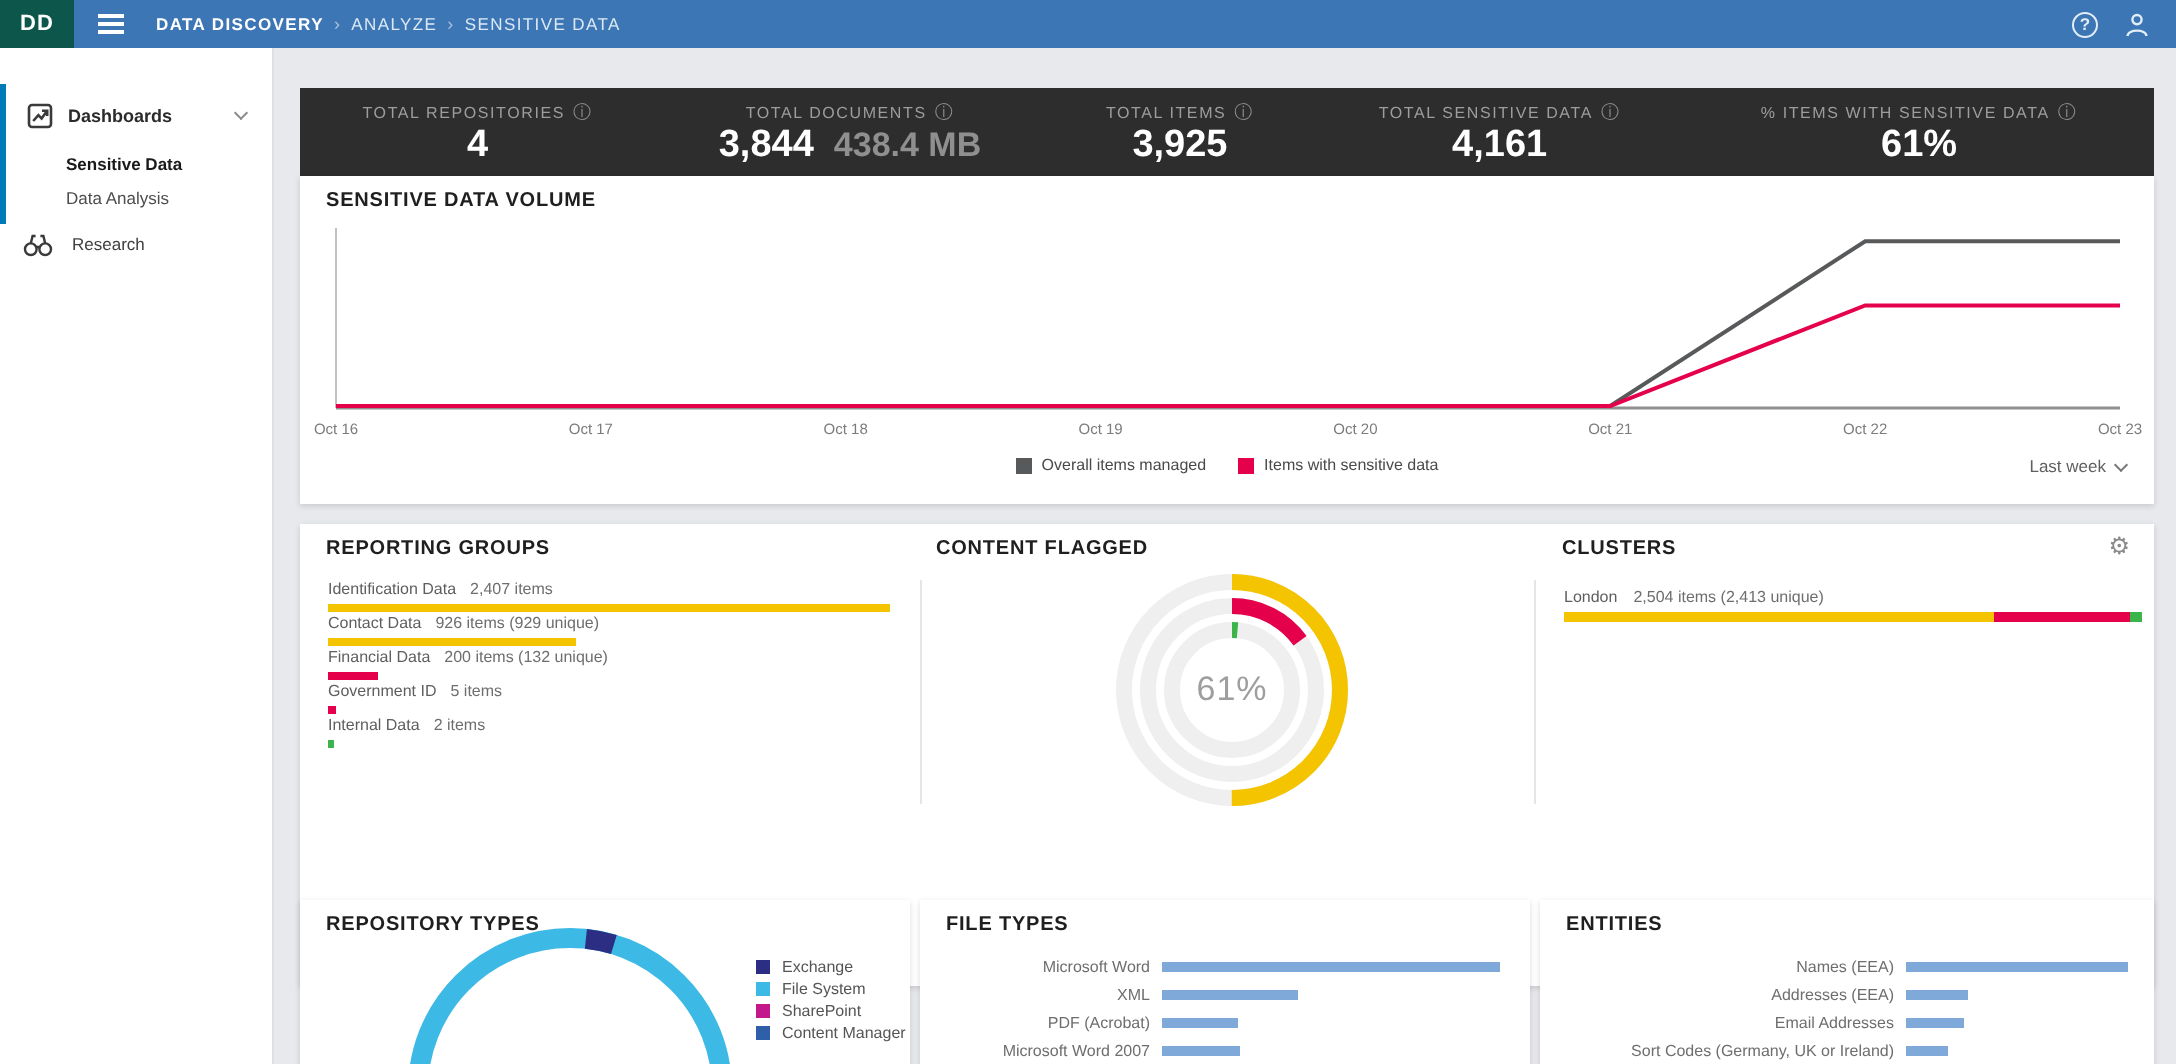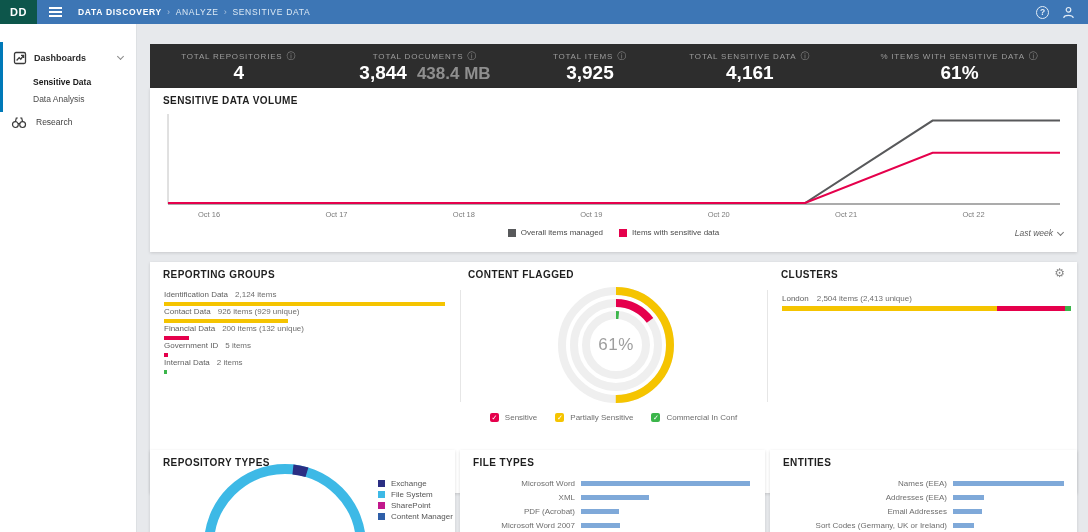--- a/index.html
+++ b/index.html
@@ -41,25 +41,25 @@
   .stat { display:flex; flex-direction:column; align-items:center; justify-content:center; gap:2px; padding-top:2px; }
   .stat-label { font-size:8px; letter-spacing:.8px; color:#9D9D9D; display:flex; align-items:center; gap:4px; white-space:nowrap; }
   .info-ic { color:#8B8B8B; font-size:9px; line-height:9px; cursor:pointer; }
   .stat-value { font-size:19px; font-weight:bold; color:#fff; line-height:19px; }
   .stat-secondary { font-size:17px; font-weight:bold; color:#8F8F8F; margin-left:10px; }
 
   
   .volume-card { left:150px; top:88px; width:927px; height:164px; }
   .vchart { position:absolute; left:12px; top:24px; }
   .xlabels { position:absolute; left:12px; top:122px; width:903px; height:10px; }
-  .xlabels span { position:absolute; transform:translateX(-50%); font-size:7.5px; color:#7B7B7B; white-space:nowrap;margin-left:41px; }
+  .xlabels span { position:absolute; transform:translateX(-50%); font-size:7.5px; color:#7B7B7B; white-space:nowrap; }
   .vlegend { position:absolute; left:0; top:140px; width:927px; display:flex; justify-content:center; gap:16px; }
   .vlegend .li { display:flex; align-items:center; gap:5px; font-size:8px; color:#4A4A4A; }
   .vlegend .sw { width:8px; height:8px; }
-  .range-sel { position:absolute; right:14px; top:140px; font-size:8.5px; color:#5F5F5F; display:flex; align-items:center; gap:5px; cursor:pointer;font-style:italic; }
+  .range-sel { position:absolute; right:14px; top:140px; font-size:8.5px; color:#5F5F5F; display:flex; align-items:center; gap:5px; cursor:pointer; }
   .range-sel .chev-down { margin:0; margin-top:-2px; border-color:#777; }
 
   
   .mid-card { left:150px; top:262px; width:927px; height:231px; }
   .vdivider { position:absolute; top:28px; width:1px; height:112px; background:#E6E6E6; }
   .rg-items { position:absolute; left:14px; top:28px; width:281px; }
   .bar-item { height:17px; }
   .bar-item .txt { font-size:8px; color:#6E6E6E; white-space:nowrap; }
   .bar-item .txt b { color:#5E5E5E; font-weight:normal; margin-right:7px; }
   .bar-track { margin-top:3px; height:4px; }
@@ -219,21 +219,21 @@
     </div>
   </section>
 
   <section class="card mid-card">
     <div class="vdivider" style="left:310px;"></div>
     <div class="vdivider" style="left:617px;"></div>
 
     <div class="card-title">REPORTING GROUPS</div>
     <div class="rg-items" id="rg-items">
         <div class="bar-item">
-          <div class="txt"><b>Identification Data</b><span>2,124 items</span></div>
+          <div class="txt"><b>Identification Data</b><span>2,407 items</span></div>
           <div class="bar-track">
             <div class="bar-fill" style="width: 100%; background: rgb(245, 196, 0);"></div>
           </div>
         </div>
         <div class="bar-item">
           <div class="txt"><b>Contact Data</b><span>926 items (929 unique)</span></div>
           <div class="bar-track">
             <div class="bar-fill" style="width: 44%; background: rgb(245, 196, 0);"></div>
           </div>
         </div>
@@ -262,34 +262,20 @@
       <svg id="cf-donut" width="120" height="120" viewBox="0 0 120 120">
           <circle cx="60" cy="60" r="54" fill="none" stroke="#EFEFEF" stroke-width="8"></circle>
           <circle cx="60" cy="60" r="54" fill="none" stroke="#F5C400" stroke-width="8" stroke-dasharray="169.6 339.3" transform="rotate(-90 60 60)"></circle>
           <circle cx="60" cy="60" r="42" fill="none" stroke="#EFEFEF" stroke-width="8"></circle>
           <circle cx="60" cy="60" r="42" fill="none" stroke="#E5004C" stroke-width="8" stroke-dasharray="39.6 263.9" transform="rotate(-90 60 60)"></circle>
           <circle cx="60" cy="60" r="30" fill="none" stroke="#EFEFEF" stroke-width="8"></circle>
           <circle cx="60" cy="60" r="30" fill="none" stroke="#3BB54A" stroke-width="8" stroke-dasharray="2.8 188.5" transform="rotate(-90 60 60)"></circle>
         </svg>
       <div class="donut-center">61%</div>
     </div>
-    <div class="cf-legend" id="cf-legend">
-        <div class="li">
-          <span class="checkbox" style="background: rgb(229, 0, 76);">✓</span>
-          <span>Sensitive</span>
-        </div>
-        <div class="li">
-          <span class="checkbox" style="background: rgb(245, 196, 0);">✓</span>
-          <span>Partially Sensitive</span>
-        </div>
-        <div class="li">
-          <span class="checkbox" style="background: rgb(59, 181, 74);">✓</span>
-          <span>Commercial In Conf</span>
-        </div>
-      </div>
 
     <div class="card-title" style="left:631px;">CLUSTERS</div>
     <div class="gear">⚙</div>
     <div class="cl-item-label" id="cl-label"><b>London</b><span>2,504 items (2,413 unique)</span></div>
     <div class="cl-bar" id="cl-bar">
         <div style="width: 74.5%; background: rgb(245, 196, 0); height: 5px;"></div>
         <div style="width: 23.5%; background: rgb(229, 0, 76); height: 5px;"></div>
         <div style="width: 2%; background: rgb(59, 181, 74); height: 5px;"></div>
       </div>
   </section>

